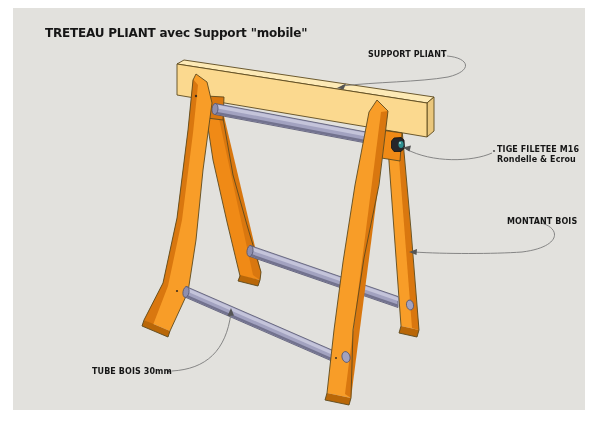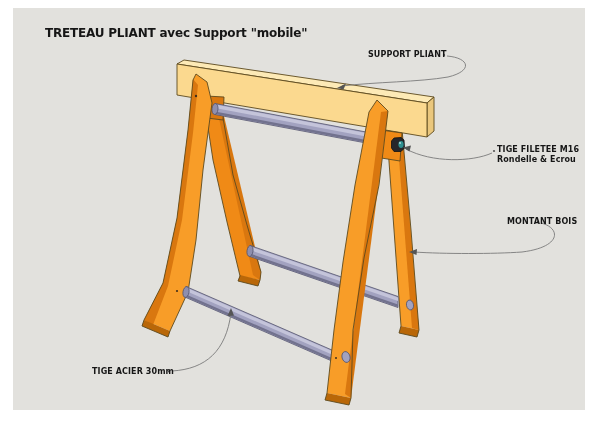--- a/index.html
+++ b/index.html
@@ -151,14 +151,14 @@
 <div class="callout" style="left:497px;top:145px;">
   <div class="line">TIGE FILETEE M16</div>
   <div class="line">Rondelle &amp; Ecrou</div>
 </div>
 
 <div class="callout" style="left:470px;top:217px;padding-left:37px;">
   <span>MONTANT BOIS</span>
 </div>
 
 <div class="callout" style="left:92px;top:367px;">
-  <span>TIGE ACIER 30mm</span>
+  <span>TUBE BOIS 30mm</span>
 </div>
 
 </body></html>

